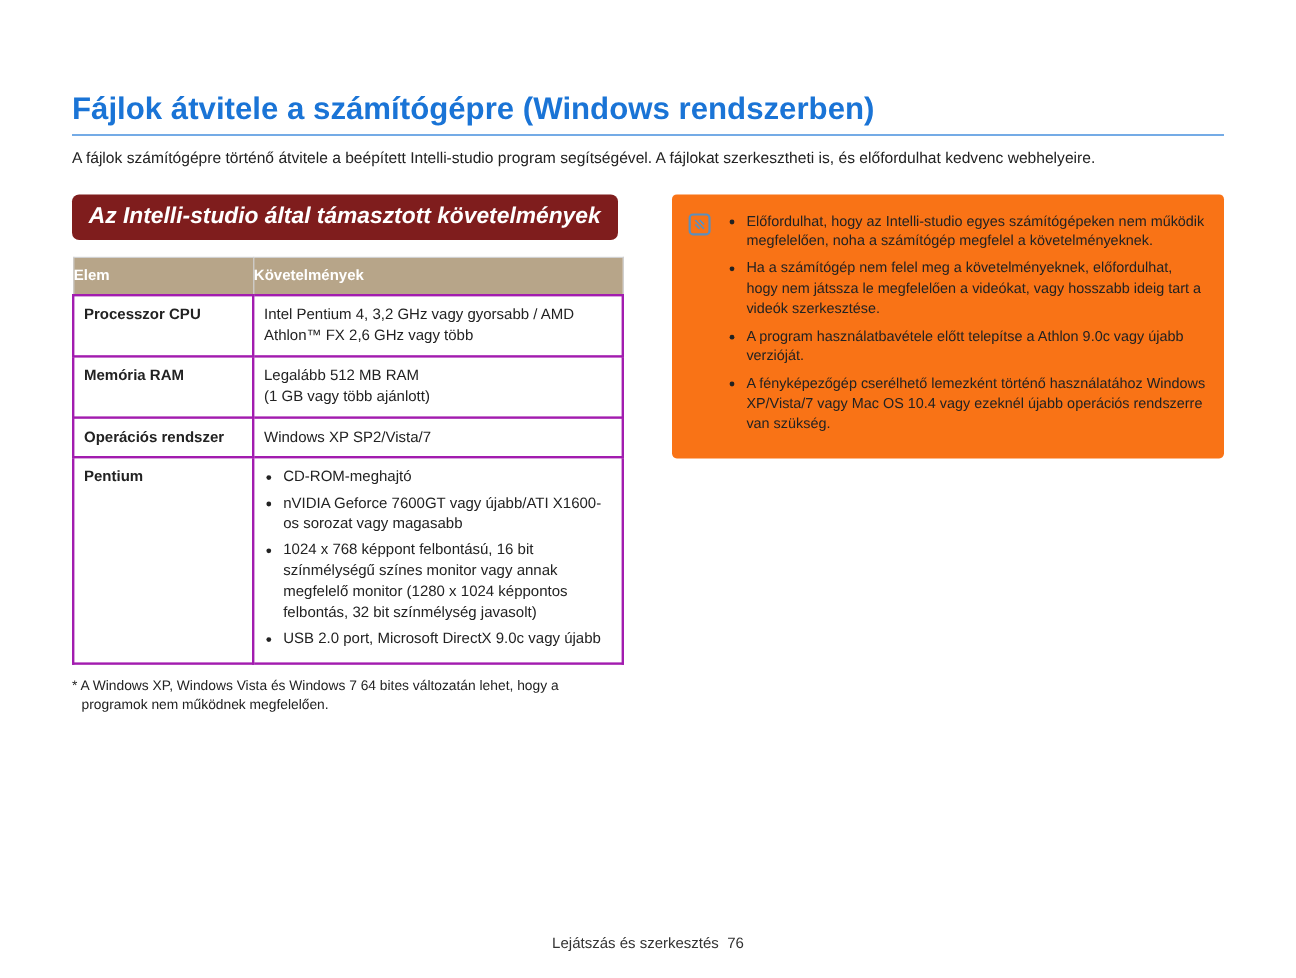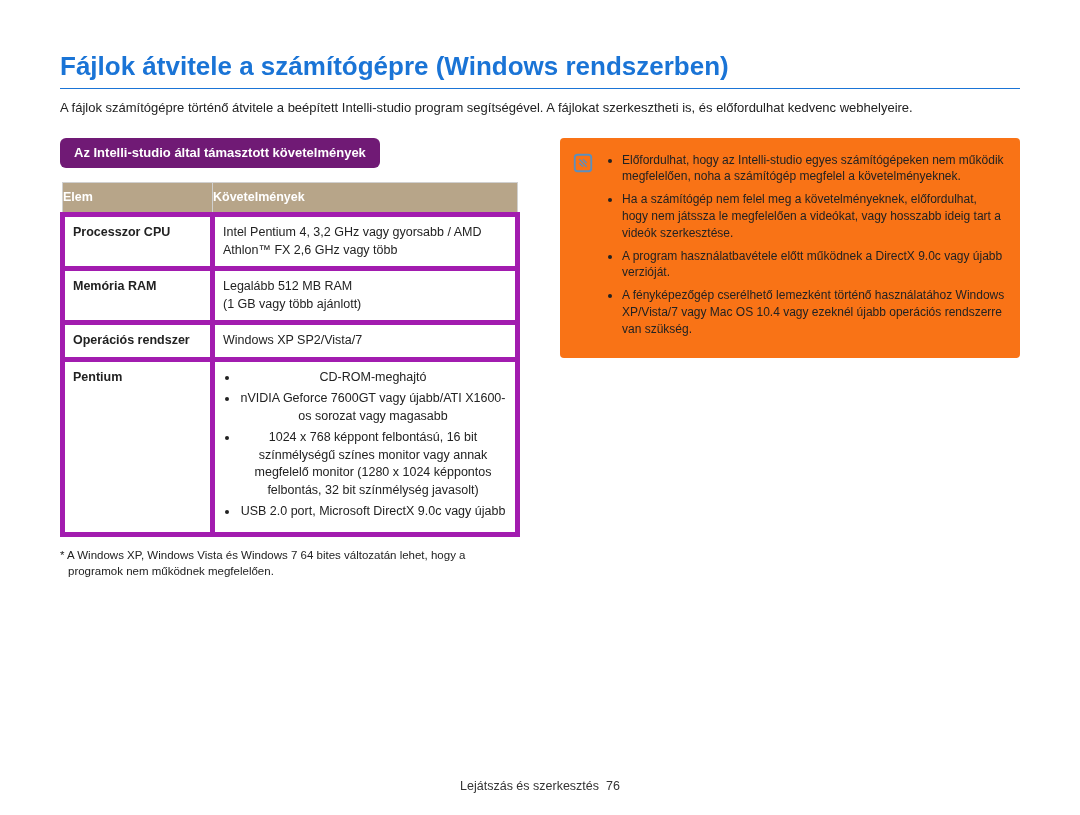--- a/index.html
+++ b/index.html
@@ -14,67 +14,68 @@
     font-size: 13px;
     line-height: 1.4;
   }
   .page-title {
     color: #1a74d6;
     font-size: 26px;
     font-weight: bold;
     border-bottom: 1px solid #1a74d6;
     padding-bottom: 4px;
     margin-bottom: 10px;
+    margin-top: 24px;
   }
   .intro {
     font-size: 13px;
     margin-bottom: 20px;
   }
   .columns {
     display: flex;
     gap: 40px;
   }
   .col-left { flex: 1; min-width: 0; }
   .col-right { flex: 1; min-width: 0; }
   .section-label {
     display: inline-block;
-    background: #701a75;
+    background: #7f1d1d;
     color: #fff;
     font-weight: bold;
-    font-size: 13px;
+    font-size: 19px;
     padding: 6px 14px;
     border-radius: 6px;
     margin-bottom: 14px;
+    font-style: italic;
   }
   table.req {
     width: 100%;
     border-collapse: collapse;
     font-size: 12.5px;
   }
   table.req th {
     background: #b7a589;
     color: #fff;
     text-align: left;
     padding: 6px 0;
     font-weight: bold;
     border: 1px solid #d0d0d0;
   }
   table.req td {
-    border: 5px solid #a21caf;
+    border: 2px solid #a21caf;
     padding: 7px 8px;
     vertical-align: top;
   }
   table.req td:first-child {
     font-weight: bold;
     width: 150px;
   }
   table.req ul {
     list-style: disc;
     padding-left: 16px;
-    text-align: center;
   }
   table.req li { margin-bottom: 4px; }
   .footnote {
     font-size: 11.5px;
     margin-top: 10px;
     padding-left: 8px;
     text-indent: -8px;
   }
   .note-box {
     background: #f97316;
@@ -162,21 +163,21 @@
     <div class="note-box">
       <span class="icon">
         <svg class="info-icon-svg" viewBox="0 0 24 24" width="22" height="22">
           <rect x="3" y="3" width="18" height="18" rx="3" stroke-width="2"></rect>
           <path d="M8 8 L16 16 M8 12 L12 16 M12 8 L16 12" stroke-width="1.5"></path>
         </svg>
       </span>
       <ul>
         <li>Előfordulhat, hogy az Intelli-studio egyes számítógépeken nem működik megfelelően, noha a számítógép megfelel a követelményeknek.</li>
         <li>Ha a számítógép nem felel meg a követelményeknek, előfordulhat, hogy nem játssza le megfelelően a videókat, vagy hosszabb ideig tart a videók szerkesztése.</li>
-        <li>A program használatbavétele előtt működnek a DirectX 9.0c vagy újabb verzióját.</li>
+        <li>A program használatbavétele előtt telepítse a Athlon 9.0c vagy újabb verzióját.</li>
         <li>A fényképezőgép cserélhető lemezként történő használatához Windows XP/Vista/7 vagy Mac OS 10.4 vagy ezeknél újabb operációs rendszerre van szükség.</li>
       </ul>
     </div>
 
   </div>
 </div>
 
 <div class="footer">
   <span>Lejátszás és szerkesztés</span>&nbsp;&nbsp;<span>76</span>
 </div>

